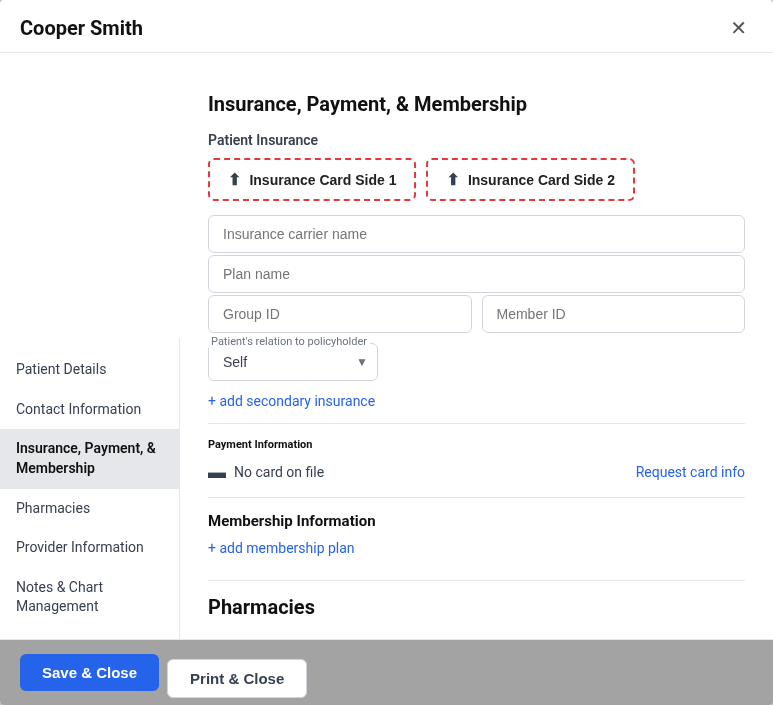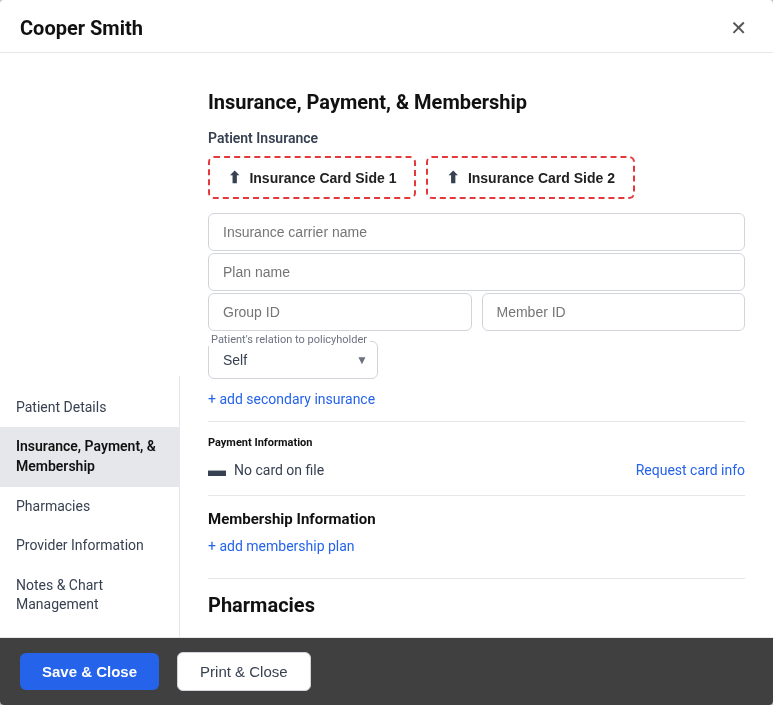--- a/index.html
+++ b/index.html
@@ -209,44 +209,45 @@
     }
     .pharmacies-title {
       font-size: 20px;
       font-weight: 700;
       color: #111;
       margin-top: 10px;
     }
     .modal-footer {
       display: flex;
       align-items: center;
-      gap: 18px;
-      padding: 14px 20px;
+      gap: 8px;
+      padding: 7px 20px;
       border-top: 1px solid #e5e7eb;
-      background: #404040;
+      background: #a3a3a3;
     }
     .btn-primary {
       background: #2563eb;
       color: #fff;
       border: none;
       border-radius: 6px;
       padding: 10px 22px;
       font-size: 15px;
       font-weight: 600;
       cursor: pointer;
     }
     .btn-secondary {
       background: #fff;
       color: #374151;
       border: 1px solid #d1d5db;
       border-radius: 6px;
       padding: 10px 22px;
       font-size: 15px;
-      font-weight: 400;
-      cursor: pointer;
+      font-weight: 700;
+      cursor: pointer;
+      margin-top: 12px;
     }
     .add-secondary {
       display: block;
       margin-bottom: 14px;
     }
   </style>
 </head>
 <body>
 
 <div class="modal">
@@ -254,20 +255,23 @@
   <div class="modal-header">
     <span class="modal-title">Cooper Smith</span>
     <button class="close-btn">✕</button>
   </div>
 
   <div class="modal-body">
 
     <nav class="sidebar">
       <div class="sidebar-item">
         <span>Patient Details</span>
+      </div>
+      <div class="sidebar-item">
+        <span>Contact Information</span>
       </div>
       <div class="sidebar-item active">
         <span>Insurance, Payment, &amp; Membership</span>
       </div>
       <div class="sidebar-item">
         <span>Pharmacies</span>
       </div>
       <div class="sidebar-item">
         <span>Provider Information</span>
       </div>

